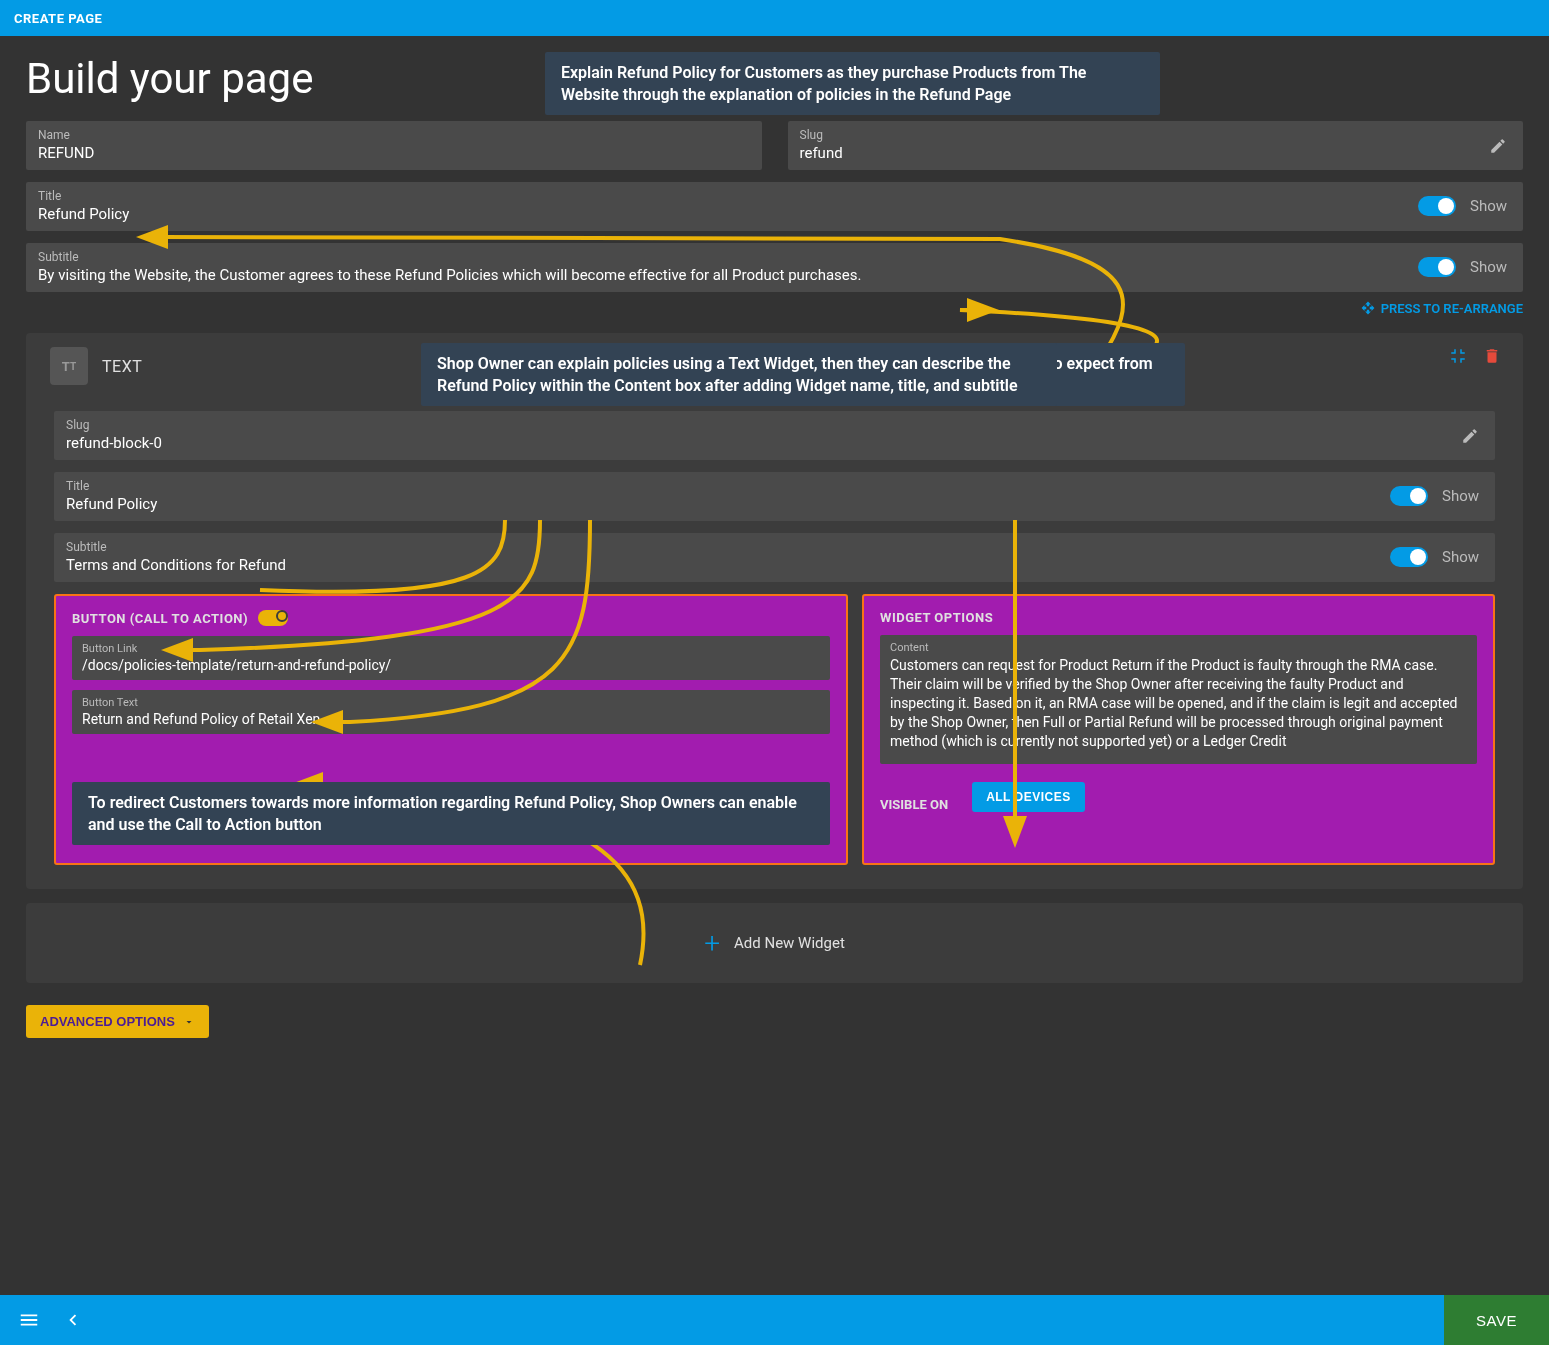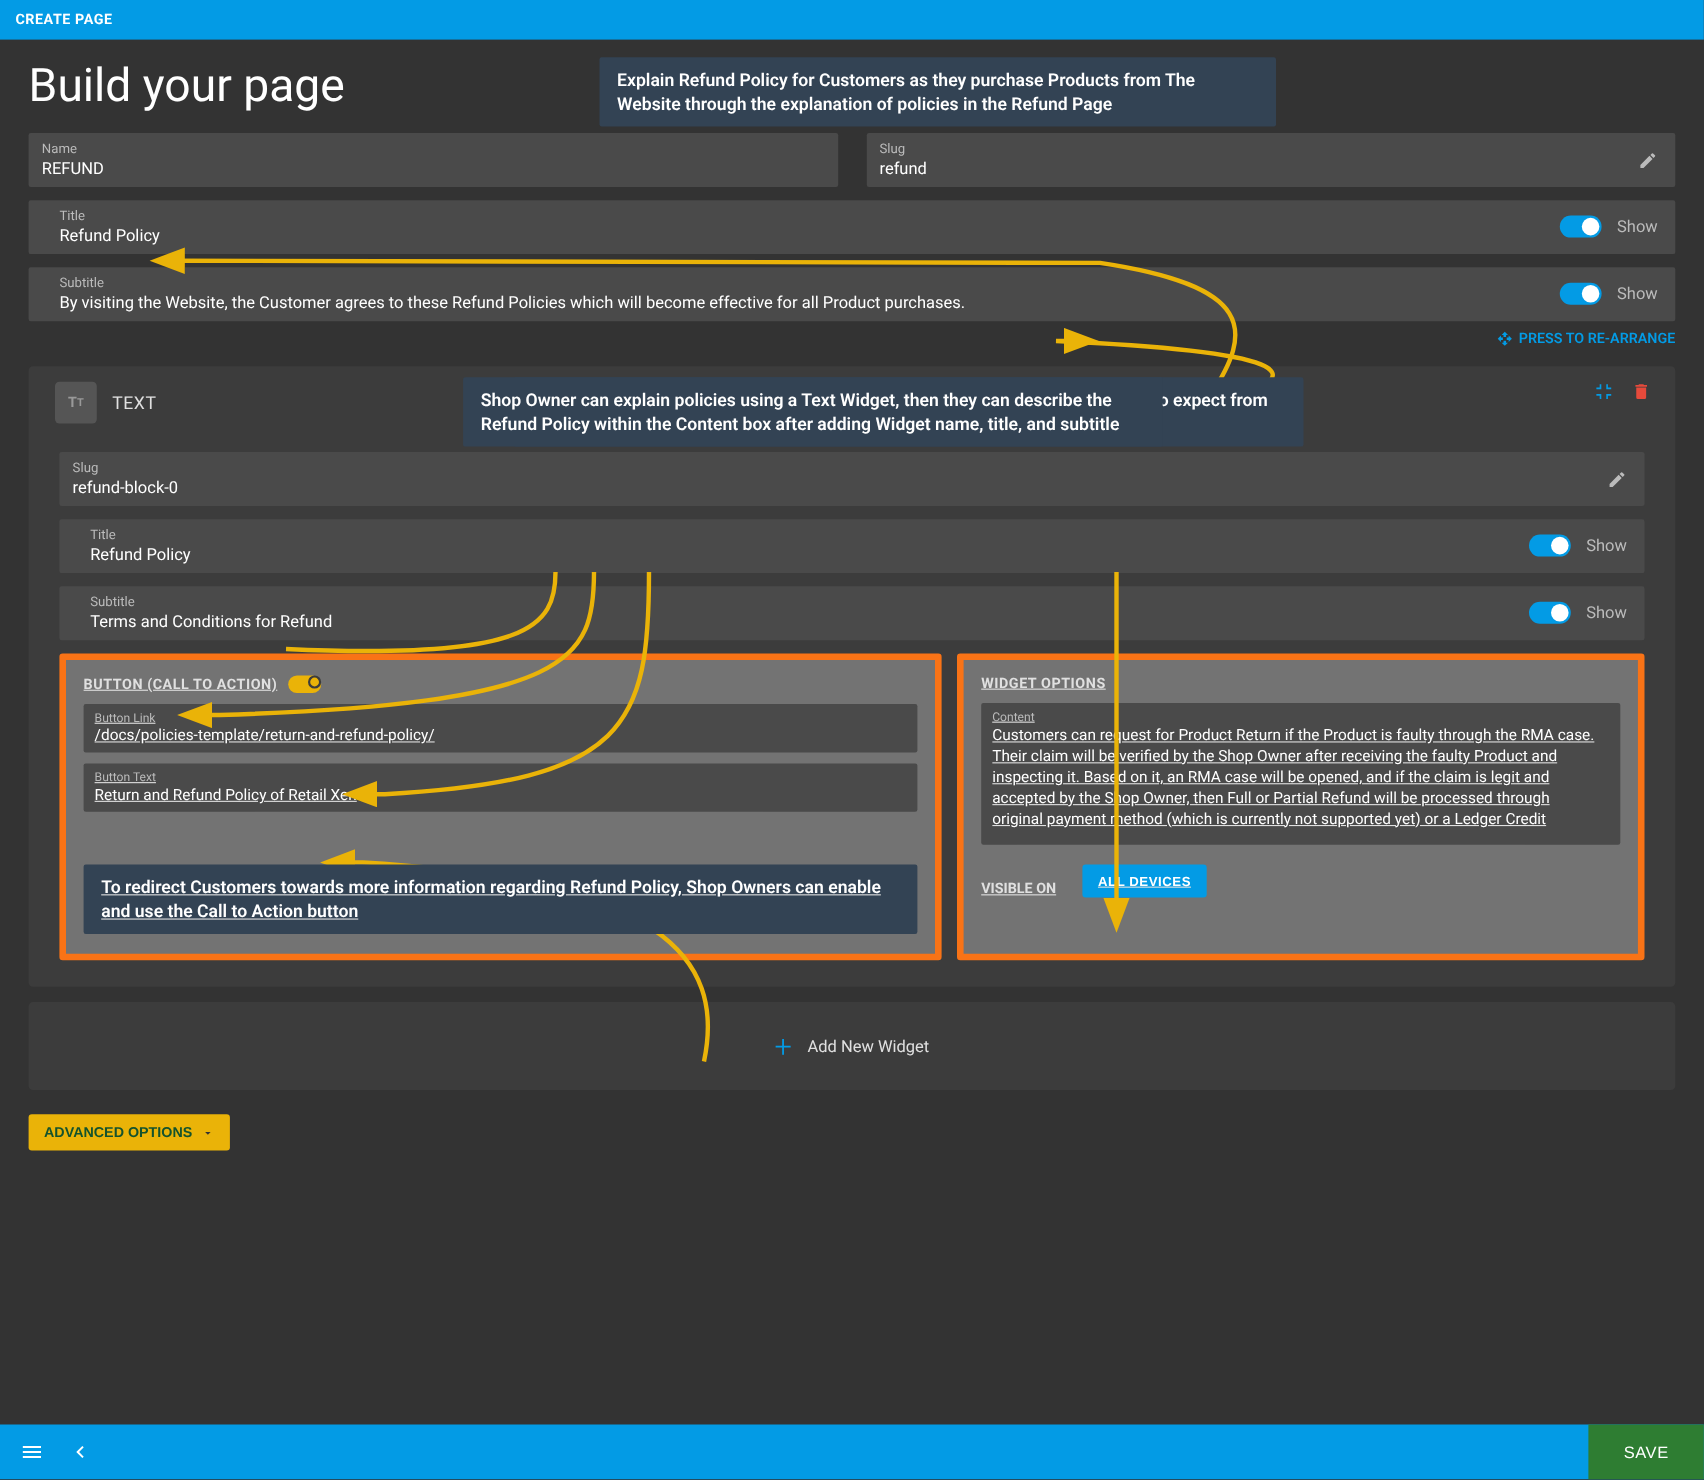--- a/index.html
+++ b/index.html
@@ -16,42 +16,42 @@
 .form-row { display: flex; gap: 26px; padding: 0 26px; margin-top: 12px; }
 .form-col { flex: 1; }
 
 .field { background: #4a4a4a; border-radius: 2px; padding: 7px 12px 8px 12px; position: relative; }
 .field-label { font-size: 12px; color: #bbb; margin-bottom: 2px; }
 .field-value { font-size: 15px; color: #fff; }
 
 .edit-icon { position: absolute; right: 16px; top: 50%; transform: translateY(-50%); width: 18px; height: 18px; fill: #bbb; cursor: pointer; }
 
 .toggle-row { background: #4a4a4a; border-radius: 2px; padding: 7px 12px 8px 12px; display: flex; align-items: center; position: relative; }
-.toggle-row .field-text { flex: 1; margin-left: 16px; }
+.toggle-row .field-text { flex: 1; }
 .toggle { width: 38px; height: 20px; background: #039be5; border-radius: 20px; position: relative; cursor: pointer; }
 .toggle::after { content: ""; position: absolute; width: 16px; height: 16px; background: #fff; border-radius: 50%; top: 2px; right: 2px; }
 .toggle-label { font-size: 15px; color: #bbb; margin-left: 14px; margin-right: 4px; }
 
 .rearrange { text-align: right; padding: 8px 26px 0 26px; }
 .rearrange-link { color: #039be5; font-size: 13px; font-weight: 600; cursor: pointer; display: inline-flex; align-items: center; gap: 6px; }
 
 .widget-area { margin: 14px 26px 0 26px; background: #3c3c3c; border-radius: 4px; padding: 14px 14px 24px 14px; position: relative; }
 .widget-header { display: flex; align-items: center; padding: 0 0 6px 10px; }
 .widget-type-icon { width: 38px; height: 38px; background: #555; border-radius: 4px; display: flex; align-items: center; justify-content: center; margin-right: 14px; color:#999; font-weight:700; }
 .widget-type-label { font-size: 16px; color: #e0e0e0; font-weight: 400; letter-spacing: 0.5px; }
 .widget-actions { position: absolute; right: 22px; top: 14px; display: flex; gap: 16px; }
 .minimize-icon { width: 18px; height: 18px; fill: #039be5; cursor: pointer; }
 .delete-icon { width: 18px; height: 18px; fill: #e64a3b; cursor: pointer; }
 
 .widget-body { padding: 0 14px; }
 .widget-body .form-row { padding: 0; }
 .widget-body .field, .widget-body .toggle-row { background: #4a4a4a; }
 
 .two-panel { display: flex; gap: 14px; margin-top: 12px; }
-.panel { flex: 1; border: 6px solid #f97316; border-radius: 3px; padding: 14px 16px 18px 16px; background: #737373; text-decoration: underline; }
+.panel { flex: 1; border: 2px solid #f97316; border-radius: 3px; padding: 14px 16px 18px 16px; background: #a21caf; }
 .panel-title { font-size: 13px; font-weight: 700; color: #e0e0e0; letter-spacing: 0.5px; margin-bottom: 10px; display: flex; align-items: center; gap: 10px; }
 
 .cta-toggle { width: 30px; height: 16px; background: #eab308; border-radius: 16px; position: relative; cursor: pointer; }
 .cta-toggle::after { content: ""; position: absolute; width: 12px; height: 12px; background: #eab308; border: 2px solid #3c3c3c; border-radius: 50%; top: 0px; right: 0px; box-sizing: border-box; }
 
 .subfield { background: #4a4a4a; border-radius: 2px; padding: 6px 10px 7px 10px; margin-top: 10px; }
 .subfield-label { font-size: 11px; color: #bbb; margin-bottom: 2px; }
 .subfield-value { font-size: 14px; color: #fff; }
 
 .content-area { background: #4a4a4a; border-radius: 2px; padding: 6px 10px 8px 10px; position: relative; }
@@ -63,21 +63,21 @@
 
 .visible-on { display: flex; align-items: flex-end; gap: 24px; margin-top: 18px; }
 .visible-label { font-size: 13px; font-weight: 700; color: #e0e0e0; }
 .device-btn { background: #039be5; color: #fff; font-size: 12px; font-weight: 700; padding: 8px 14px; border-radius: 3px; border: none; cursor: pointer; letter-spacing: 0.5px; }
 
 .add-widget { margin: 14px 26px 0 26px; background: #3c3c3c; border-radius: 4px; height: 80px; display: flex; align-items: center; justify-content: center; gap: 14px; cursor: pointer; }
 .add-icon { font-size: 28px; color: #039be5; font-weight: 300; }
 .add-text { font-size: 15px; color: #e0e0e0; }
 
 .adv-options { margin: 22px 0 0 26px; }
-.adv-btn { background: #eab308; color: #14532d; font-size: 13px; font-weight: 700; padding: 9px 14px; border-radius: 3px; border: none; cursor: pointer; display: inline-flex; align-items: center; gap: 8px; }
+.adv-btn { background: #eab308; color: #4c1d95; font-size: 13px; font-weight: 700; padding: 9px 14px; border-radius: 3px; border: none; cursor: pointer; display: inline-flex; align-items: center; gap: 8px; }
 
 .bottom-bar { position: absolute; left: 0; right: 0; bottom: 0; height: 50px; background: #039be5; display: flex; align-items: center; }
 .menu-icon, .back-icon { width: 22px; height: 22px; fill: #fff; cursor: pointer; margin-left: 18px; }
 .back-icon { margin-left: 22px; }
 .save-btn { margin-left: auto; height: 100%; padding: 0 32px; background: #2e7d32; color: #fff; font-size: 15px; font-weight: 400; border: none; cursor: pointer; letter-spacing: 0.5px; }
 
 .arrow-svg { position: absolute; pointer-events: none; z-index: 40; }
 </style>
 </head>
 <body>

